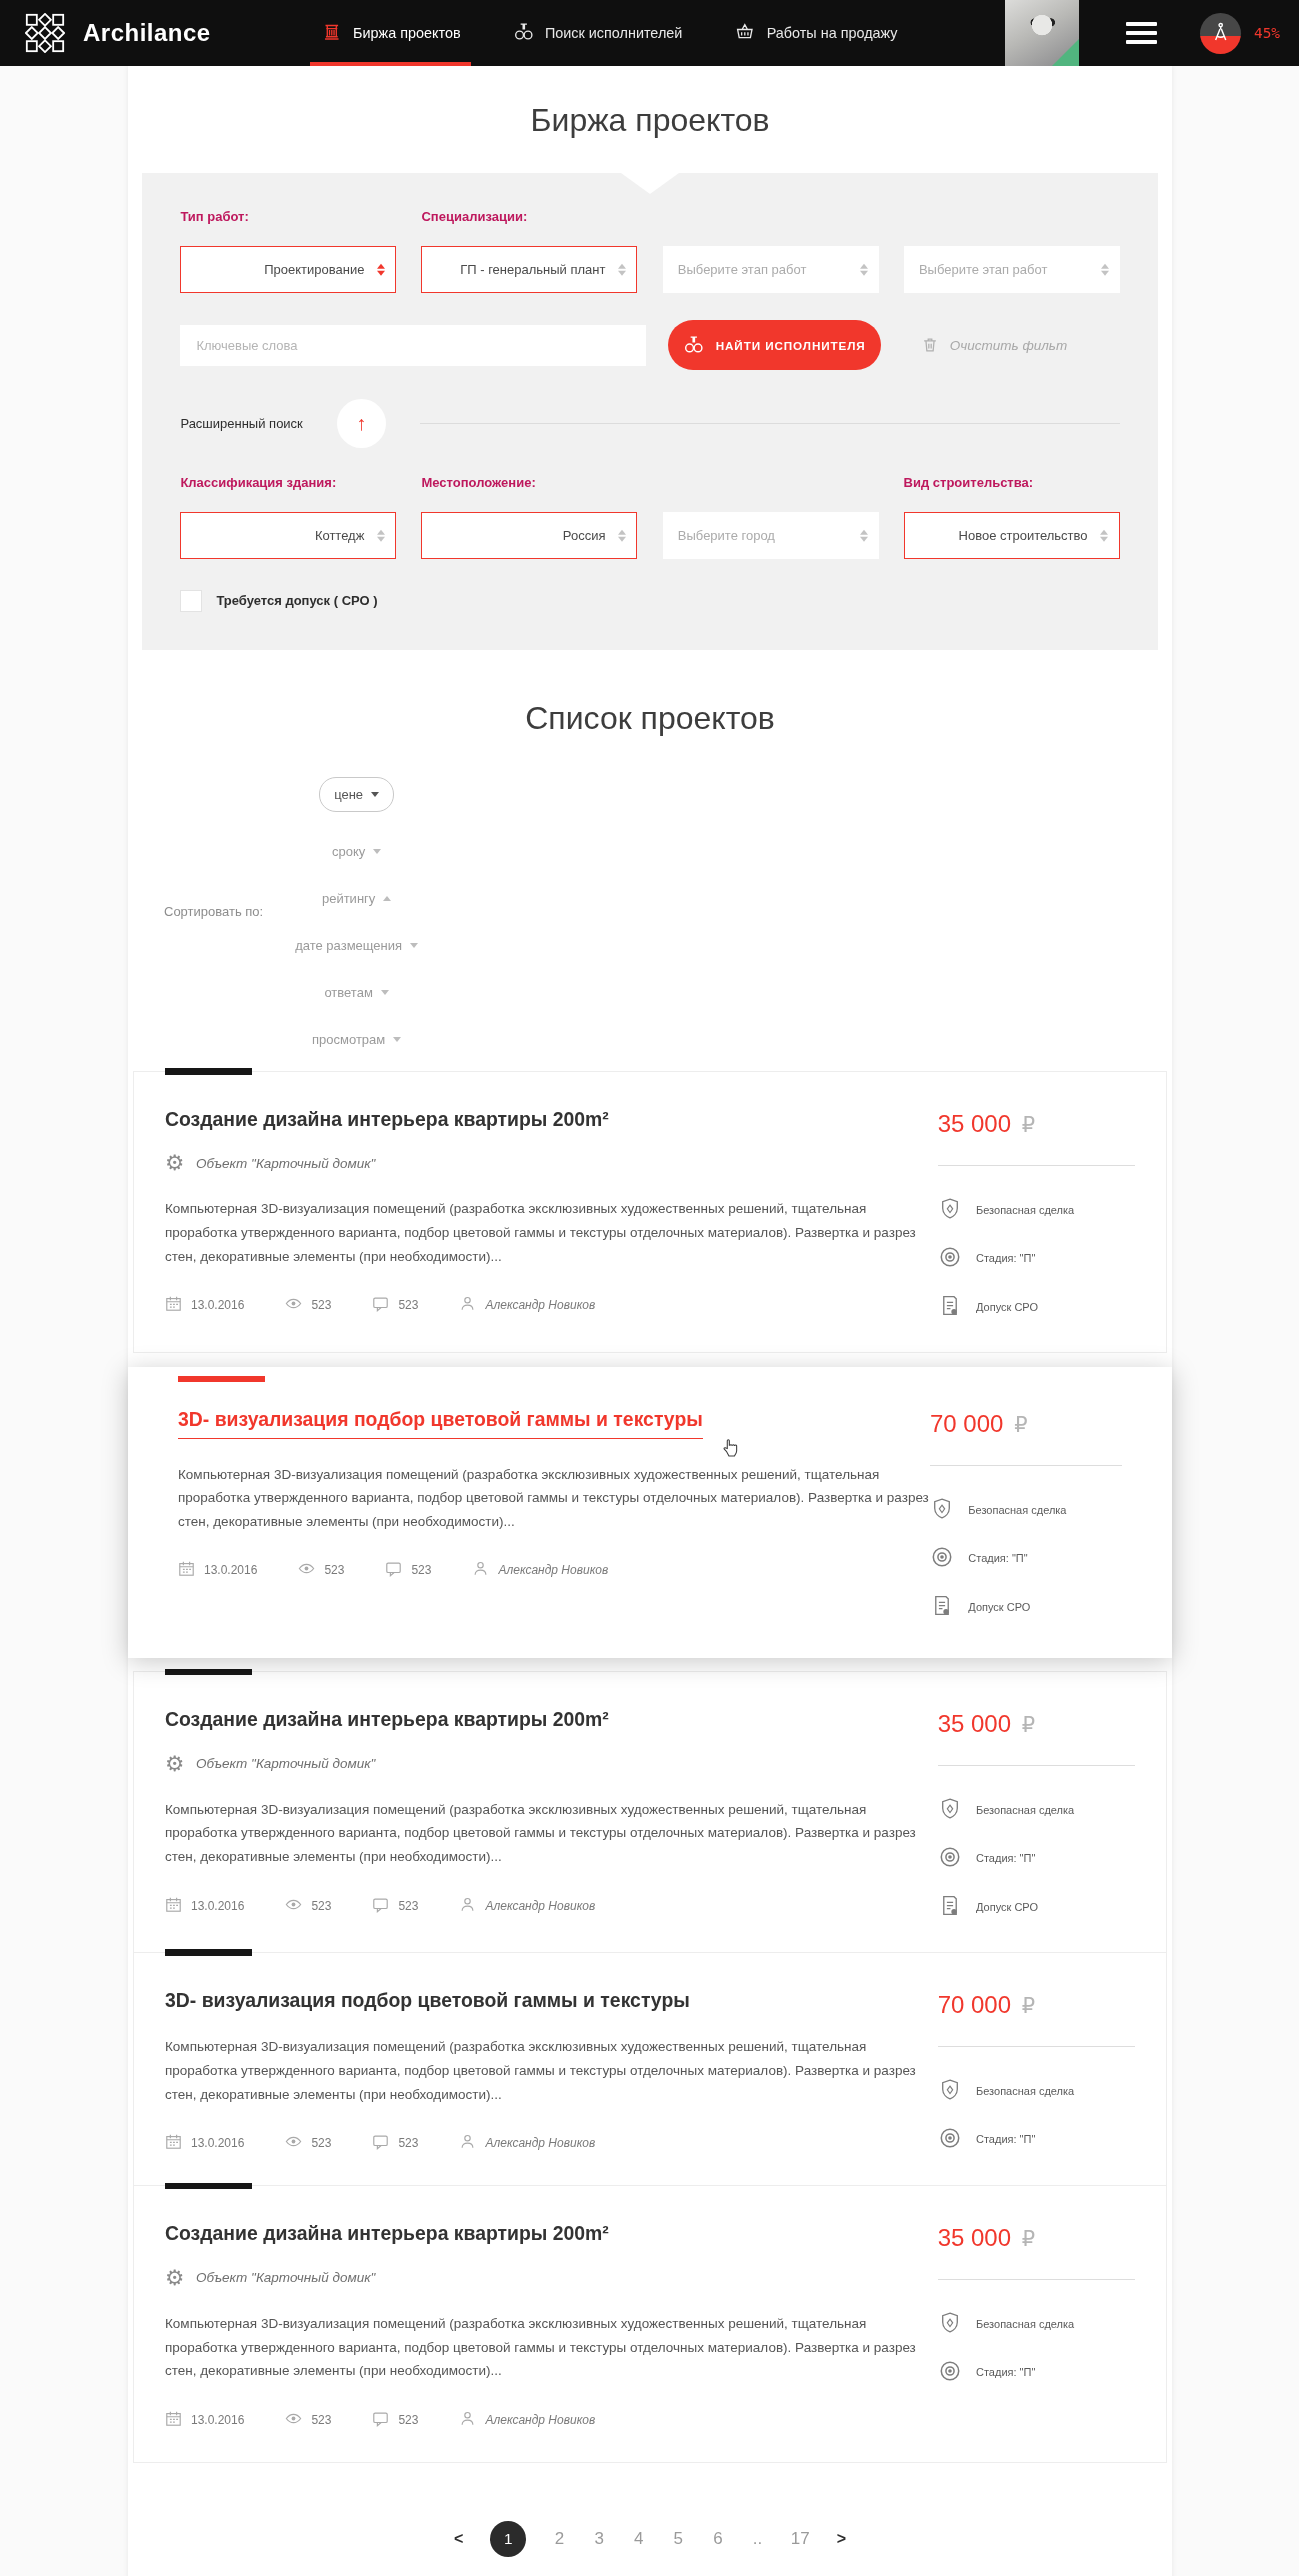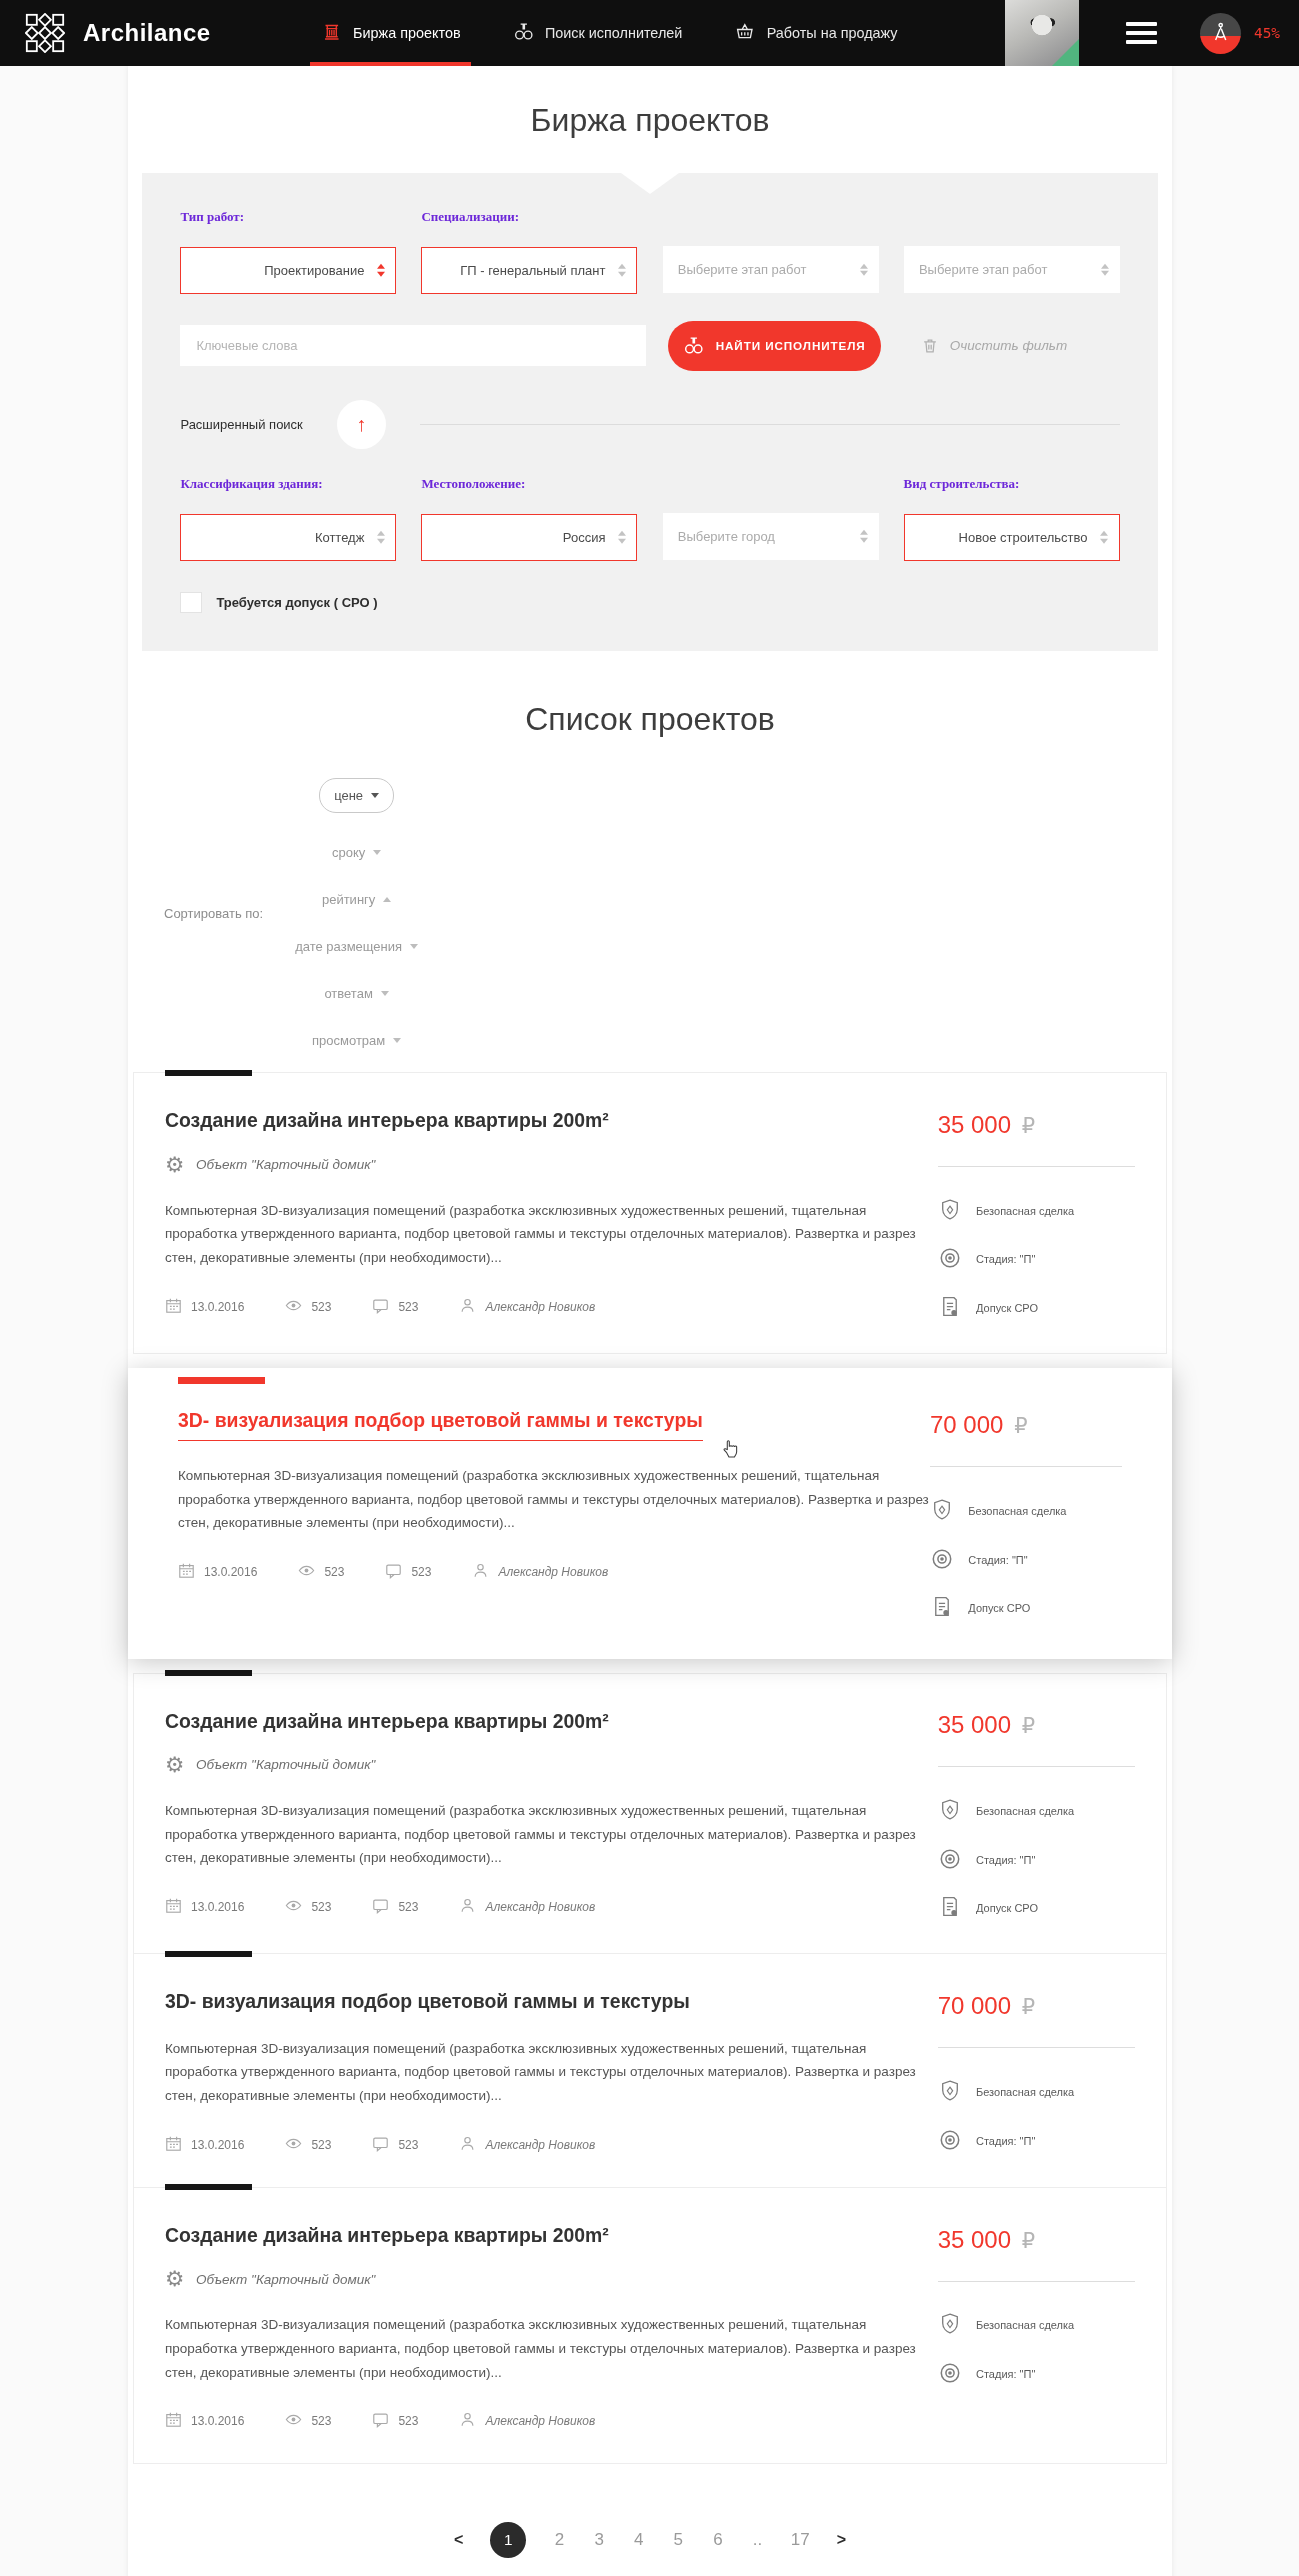--- a/index.html
+++ b/index.html
@@ -34,21 +34,21 @@
   .progress-val { color:#f1372c; font-size:14.4px; font-family:"DejaVu Sans Mono", monospace; margin:0 20px 0 12.6px; }
   
   .container { width:1044px; margin:0 auto; background:#fff; box-shadow:0 0 5.4px rgba(0,0,0,.08); padding-bottom:5.4px; }
   .page-title { text-align:center; font-size:32px; font-weight:400; color:#3d3d3d; padding:36px 0 34px; letter-spacing:0; }
   
   .panel { position:relative; margin:0 14.4px; background:#f1f1f1; padding:31px 38px 38px; }
   .notch { position:absolute; top:0; left:50%; transform:translateX(-50%); width:0; height:0;
     border-left:29px solid transparent; border-right:29px solid transparent; border-top:21.6px solid #fff; }
   .f-row { display:flex; justify-content:space-between; }
   .fcol { width:216px; }
-  .flabel { font-size:13px; font-weight:bold; color:#6d28d9; margin:5.4px 0 21.6px; min-height:15.3px;font-family:Liberation Serif, serif; }
+  .flabel { font-size:13px; font-weight:bold; color:#be185d; margin:5.4px 0 21.6px; min-height:15.3px; }
   .select { position:relative; width:216px; height:47px; background:#fff; display:flex; align-items:center;
     padding:0 31px 0 15.3px; font-size:13px; color:#4a4a4a; cursor:pointer; }
   .select.active, .select.outlined { border:0.9px solid #f1372c;justify-content:flex-end; }
   .select.placeholder { color:#ababab; }
   .sel-arrows { position:absolute; right:10.8px; top:50%; transform:translateY(-50%); }
   .sel-arrows i { display:block; width:0; height:0; border-left:4.5px solid transparent; border-right:4.5px solid transparent; }
   .sel-arrows .up { border-bottom:5.4px solid #c3c3c3; margin-bottom:2.7px; }
   .sel-arrows .dn { border-top:5.4px solid #c3c3c3; }
   .select.active .up { border-bottom-color:#f1372c; }
   .select.active .dn { border-top-color:#f1372c; }

